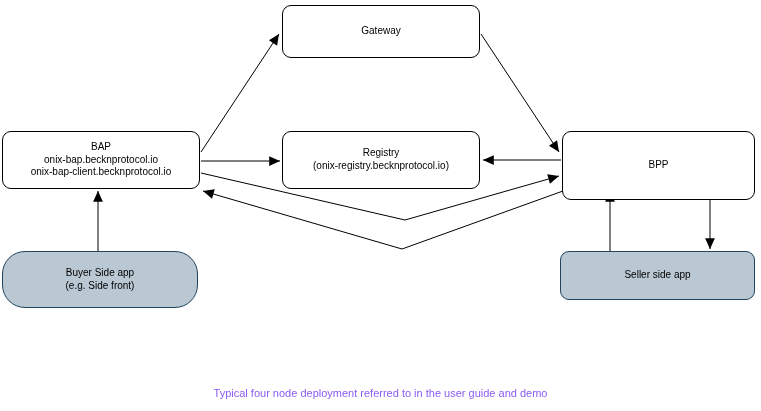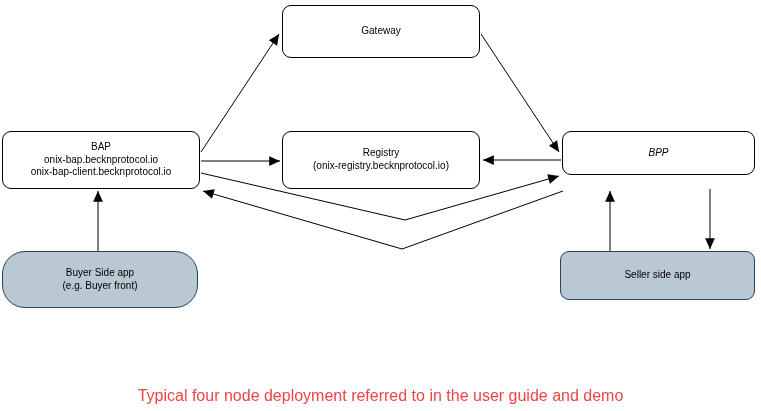--- a/index.html
+++ b/index.html
@@ -40,32 +40,32 @@
     background: var(--node-fill, #ffffff);
     border: 1px solid var(--node-border, #000000);
   }
   .node.app {
     background: var(--app-fill, #b9c8d2);
     border: 1px solid var(--app-border, #23445d);
   }
   #gateway  { left: 282px; top: 5px;   width: 198px; height: 53px; }
   #bap      { left: 2px;   top: 131px; width: 198px; height: 58px; }
   #registry { left: 282px; top: 131px; width: 198px; height: 58px; }
-  #bpp      { left: 562px; top: 131px; width: 193px; height: 44px; font-style: italic; }
+  #bpp      { left: 562px; top: 131px; width: 193px; height: 69px; }
   #buyer    { left: 2px;   top: 251px; width: 196px; height: 57px; border-radius: 23px; }
   #seller   { left: 560px; top: 251px; width: 195px; height: 49px; }
   .caption {
     position: absolute;
     z-index: 2;
     left: 0;
     top: 387px;
     width: 100%;
     text-align: center;
-    font-size: 16px;
-    color: #ef4444;
+    font-size: 11px;
+    color: #8b5cf6;
   }
 </style>
 </head>
 <body>
 
 <div class="canvas">
 
   <svg class="edges" width="761" height="411" viewBox="0 0 761 411">
     <defs>
       <marker id="arrow" viewBox="0 0 12 12" refX="11" refY="6" markerWidth="13" markerHeight="13" markerUnits="userSpaceOnUse" orient="auto">
@@ -99,21 +99,21 @@
     <div>onix-bap.becknprotocol.io</div>
     <div>onix-bap-client.becknprotocol.io</div>
   </div>
 
   <div class="node white" id="bpp">
     <div>BPP</div>
   </div>
 
   <div class="node app" id="buyer">
     <div>Buyer Side app</div>
-    <div>(e.g. Buyer front)</div>
+    <div>(e.g. Side front)</div>
   </div>
 
   <div class="node app" id="seller">
     <div>Seller side app</div>
   </div>
 
   <div class="caption">Typical four node deployment referred to in the user guide and demo</div>
 
 </div>
 

